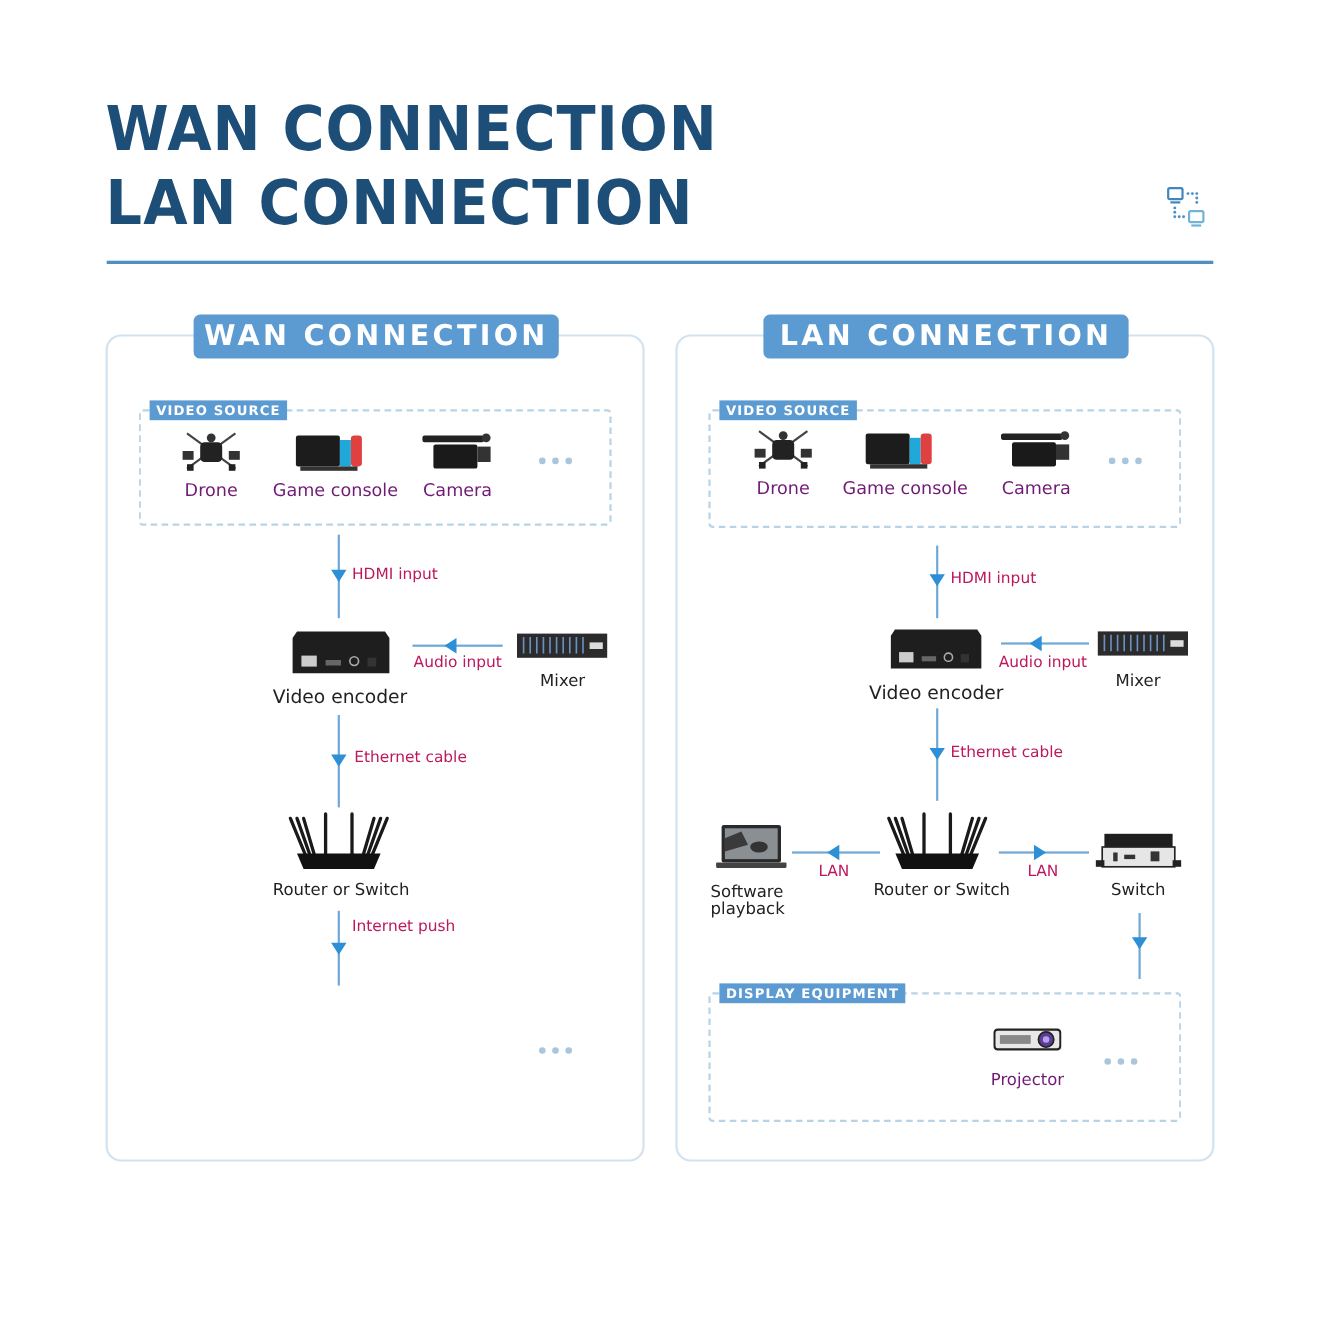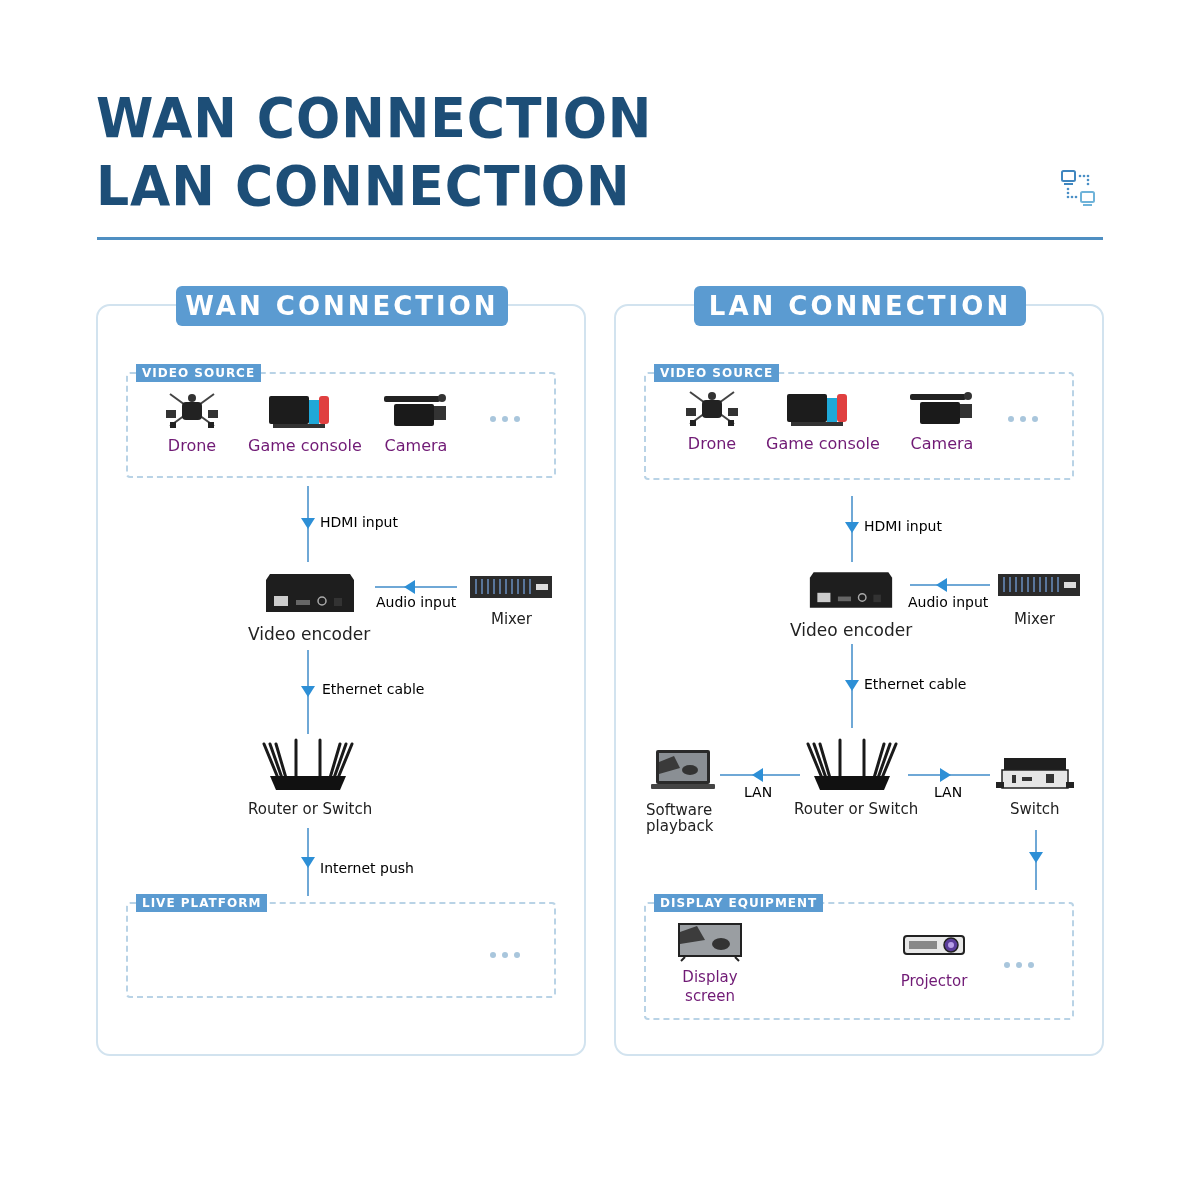--- a/index.html
+++ b/index.html
@@ -34,21 +34,21 @@
 
   .vline { position: absolute; width: 2px; background: #6fa8d6; }
   .hline { position: absolute; height: 2px; background: #6fa8d6; }
   .arrow-down { position: absolute; width: 0; height: 0; border-left: 7px solid transparent;
     border-right: 7px solid transparent; border-top: 11px solid #2d8fd6; }
   .arrow-left { position: absolute; width: 0; height: 0; border-top: 7px solid transparent;
     border-bottom: 7px solid transparent; border-right: 11px solid #2d8fd6; }
   .arrow-right { position: absolute; width: 0; height: 0; border-top: 7px solid transparent;
     border-bottom: 7px solid transparent; border-left: 11px solid #2d8fd6; }
 
-  .conn-lbl { position: absolute; font-size: 14px; color: #000000; white-space: nowrap; }
+  .conn-lbl { position: absolute; font-size: 14px; color: #be185d; white-space: nowrap; }
   .dev-lbl { position: absolute; font-size: 16px; color: #222; white-space: nowrap; text-align: center; }
   .dev-lbl.big { font-size: 17px; }
 
   svg { display: block; }
 </style>
 </head>
 <body>
 
 <div class="title t1">WAN CONNECTION</div>
 <div class="title t2">LAN CONNECTION</div>
@@ -177,25 +177,22 @@
           <line x1="90" y1="6" x2="78" y2="40"></line>
           <line x1="96" y1="6" x2="82" y2="40"></line>
         </g>
         <path d="M14 38 L90 38 L84 52 L20 52 Z" fill="#111"></path>
       </svg>
   </div>
   <div class="dev-lbl" style="left:150px; top:494px; font-size:15px;">Router or Switch</div>
 
   <div class="vline" style="left:209px; top:522px; height:68px;"></div>
   <div class="arrow-down" style="left:203px; top:551px;"></div>
-  <div class="conn-lbl" style="left:222px; top:554px;">Internet push</div>
-
-  <div class="dash-box" style="left:28px; top:596px; width:430px; height:96px;">
-    <div class="box-tag">LIVE PLATFORM</div>
-  </div>
+  <div class="conn-lbl" style="left:222px; top:528px;">Internet push</div>
+
   <div class="dots" style="left:392px; top:646px;">
       <span></span>
       <span></span>
       <span></span>
     </div>
 </div>
 
 <div class="panel lan">
   <div class="panel-title">LAN CONNECTION</div>
 
@@ -336,36 +333,20 @@
       </svg>
   </div>
   <div class="dev-lbl" style="left:394px; top:494px; font-size:15px;">Switch</div>
 
   <div class="vline" style="left:419px; top:524px; height:60px;"></div>
   <div class="arrow-down" style="left:413px; top:546px;"></div>
 
   <div class="dash-box" style="left:28px; top:596px; width:430px; height:118px;">
     <div class="box-tag">DISPLAY EQUIPMENT</div>
   </div>
-  <div class="src-item" style="left:56px; top:616px; width:76px;">
-    <span style="display:flex;justify-content:center">
-      <svg width="66" height="40" viewBox="0 0 66 40">
-          <rect x="1" y="1" width="64" height="34" fill="#222"></rect>
-          <rect x="3" y="3" width="60" height="30" fill="#9a9ea2"></rect>
-          <path d="M3 10 L20 4 L28 18 L3 22 Z" fill="#3c3c3c"></path>
-          <ellipse cx="44" cy="22" rx="9" ry="6" fill="#333"></ellipse>
-          <line x1="8" y1="35" x2="4" y2="39" stroke="#222" stroke-width="2"></line>
-          <line x1="58" y1="35" x2="62" y2="39" stroke="#222" stroke-width="2"></line>
-        </svg>
-    </span>
-    <span class="lbl" style="line-height:19px; font-size:15px;">
-      <span style="display:block">Display</span>
-      <span style="display:block">screen</span>
-    </span>
-  </div>
   <div class="src-item" style="left:276px; top:626px; width:84px;">
     <span style="display:flex;justify-content:center">
       <svg width="62" height="26" viewBox="0 0 62 26">
           <rect x="1" y="4" width="60" height="18" rx="3" fill="#e8e8e8" stroke="#222" stroke-width="2"></rect>
           <rect x="6" y="9" width="28" height="8" fill="#888"></rect>
           <circle cx="48" cy="13" r="7" fill="#5a3d9a" stroke="#222" stroke-width="1.5"></circle>
           <circle cx="48" cy="13" r="3" fill="#b8a0e8"></circle>
         </svg>
     </span>
     <span class="lbl" style="font-size:15px; margin-top:14px;">Projector</span>

